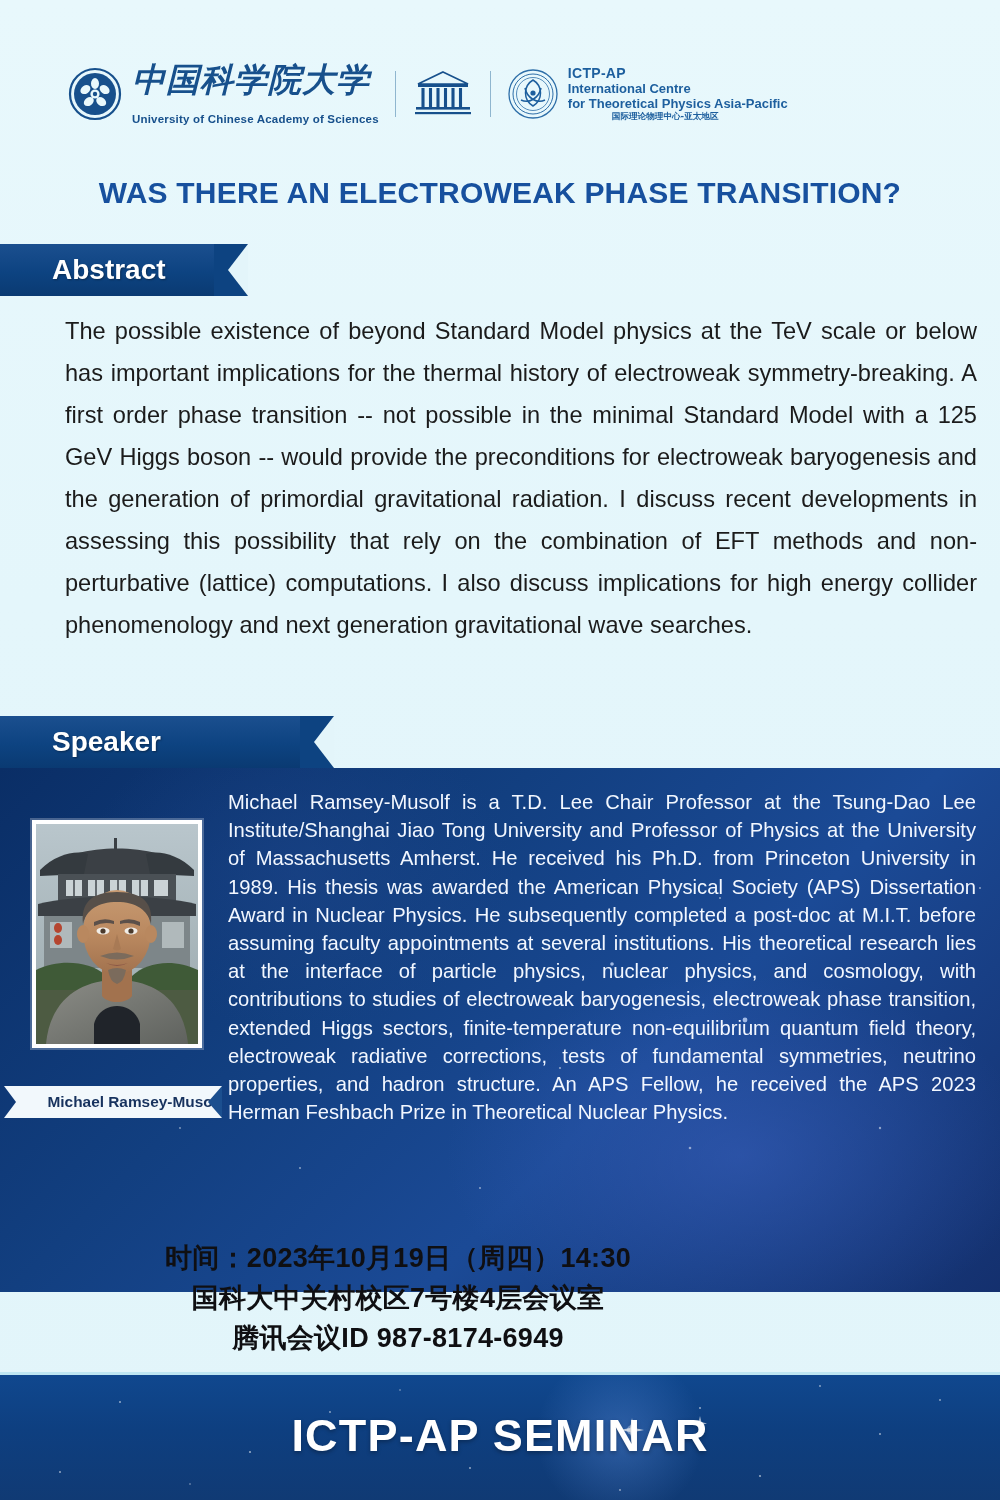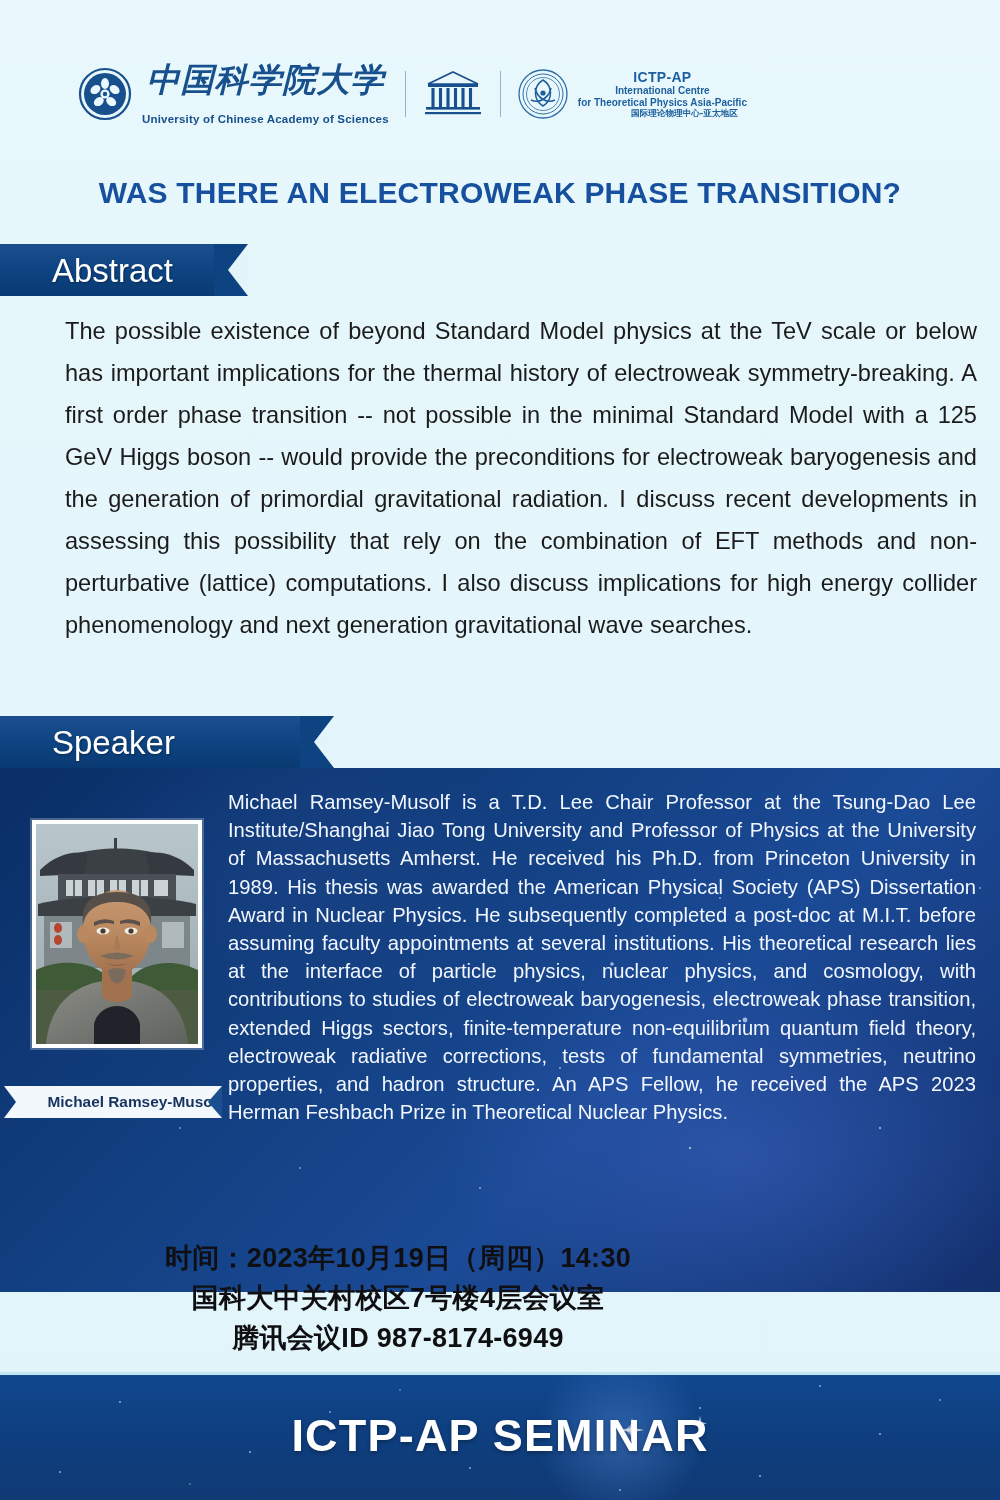--- a/index.html
+++ b/index.html
@@ -21,25 +21,24 @@
     width: 1000px;
     height: 1500px;
     background: linear-gradient(180deg, #e8f8fc 0%, #e4f6fb 40%, #e2f5fa 100%);
     overflow: hidden;
   }
 
   
   .logo-bar {
     position: absolute;
     top: 58px;
-    left: 78px;
+    left: 68px;
     display: flex;
     align-items: center;
     height: 72px;
-    text-align: center;
   }
   .ucas-logo {
     display: flex;
     align-items: center;
     gap: 10px;
   }
   .ucas-seal {
     width: 54px;
     height: 54px;
     flex: 0 0 54px;
@@ -94,21 +93,21 @@
     justify-content: center;
     line-height: 1.12;
   }
   .ictp-title {
     font-size: 14px;
     font-weight: bold;
     color: #1d5f9e;
     letter-spacing: 0.3px;
   }
   .ictp-sub {
-    font-size: 10px;
+    font-size: 13px;
     color: #1d5f9e;
     font-weight: bold;
     white-space: nowrap;
   }
   .ictp-cn {
     font-family: "DejaVu Sans", sans-serif;
     font-size: 8.6px;
     color: #1d5f9e;
     font-weight: bold;
     white-space: nowrap;
@@ -132,22 +131,22 @@
 
   
   .ribbon {
     position: absolute;
     left: 0;
     height: 52px;
     background: linear-gradient(180deg, #1b4f8f 0%, #0d4381 55%, #0a3a72 100%);
     display: flex;
     align-items: center;
     color: #ffffff;
-    font-size: 33px;
-    font-weight: normal;
+    font-size: 28px;
+    font-weight: bold;
     box-sizing: border-box;
     text-align: center;
   }
   .ribbon-label {
     padding-left: 52px;
     text-shadow: 1px 1px 2px rgba(0,0,0,.35);
     line-height: 1;
   }
   .ribbon-notch {
     position: absolute;

